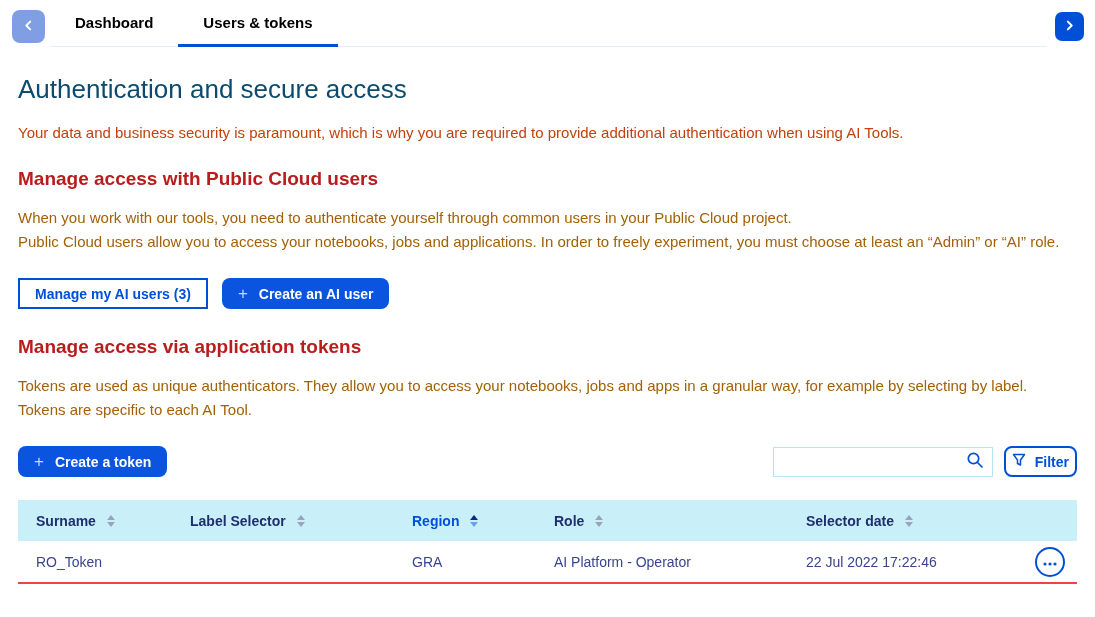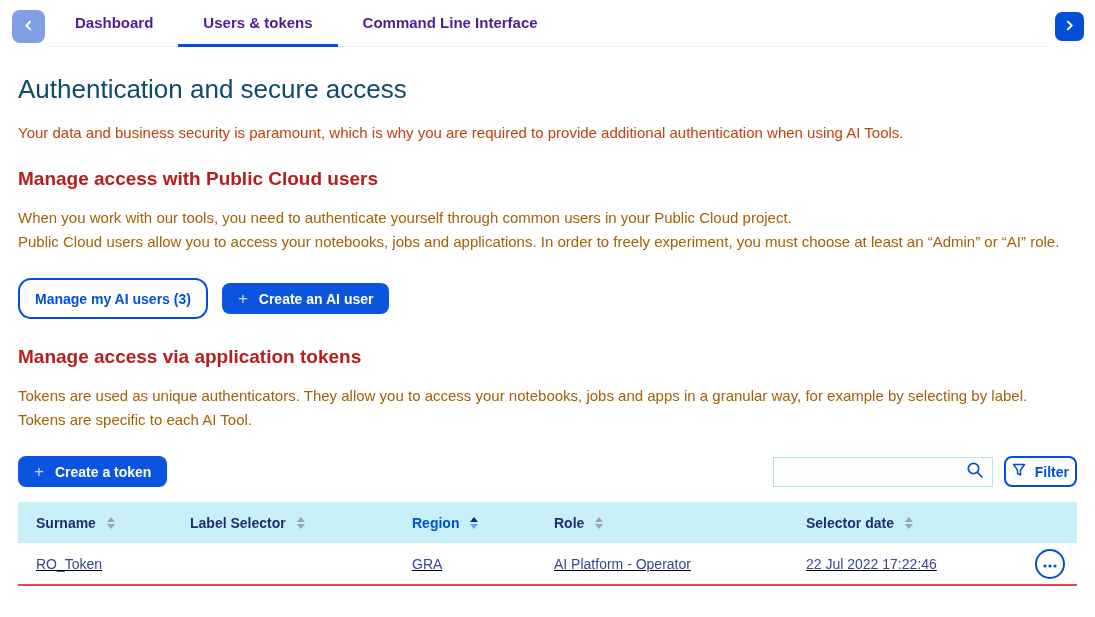--- a/index.html
+++ b/index.html
@@ -7,37 +7,37 @@
     font-family:"Liberation Sans", sans-serif; }
 
   
   .tabbar { position:relative; height:48px; display:flex; align-items:flex-start; }
   .back-btn { width:33px; height:33px; margin:10px 0 0 12px; border:none;
     background:#7f9ee3; border-radius:8px; display:flex; align-items:center;
     justify-content:center; cursor:pointer; flex:none; }
   .tabs { flex:1; display:flex; height:47px; margin:0 48px 0 5px;
     border-bottom:1px solid #e7eef7; }
   .tab { display:flex; align-items:center; padding:0 25px; height:47px;
-    color:#4c1d95; font-size:15px; font-weight:700; cursor:pointer;
+    color:#000000; font-size:15px; font-weight:700; cursor:pointer;
     border-bottom:3px solid transparent; white-space:nowrap; }
   .tab.active { border-bottom-color:#0050d7; }
   .next-btn { position:absolute; top:12px; right:11px; width:29px; height:29px;
     border:none; background:#0050d7; border-radius:7px; display:flex;
     align-items:center; justify-content:center; cursor:pointer; }
 
   
   .content { padding:0 18px; }
   h1 { margin-top:26px; font-size:26px; font-weight:500; color:#0c4a6e; }
   .intro { margin-top:19px; font-size:15px; color:#c2410c; }
   h2 { margin-top:27px; font-size:19px; font-weight:700; color:#b91c1c; }
   .para { margin-top:16px; font-size:15px; line-height:24px; color:#a16207; }
 
   .btn-row { margin-top:24px; display:flex; gap:14px; align-items:center; }
-  .btn-outline { display:inline-flex; align-items:center; height:41px;
-    padding:0 15px; background:#fff; border:2px solid #0050d7; border-radius:13px;
+  .btn-outline { display:inline-flex; align-items:center; height:31px;
+    padding:0 15px; background:#fff; border:2px solid #0050d7; border-radius:0;
     color:#0050d7; font-size:14px; font-weight:700; cursor:pointer;
     font-family:"Liberation Sans", sans-serif; }
   .btn-filled { display:inline-flex; align-items:center; gap:11px; height:31px;
     padding:0 16px; background:#0b54e0; border:none; border-radius:8px;
     color:#ffffff; font-size:14px; font-weight:700; cursor:pointer;
     font-family:"Liberation Sans", sans-serif; }
   .plus { color:#c9d6f8; font-size:17px; font-weight:400; line-height:1; }
 
   
   .toolbar { margin-top:24px; display:flex; align-items:center; }
@@ -45,21 +45,21 @@
   .search-box { width:220px; height:30px; border:1px solid #b5e3f0;
     display:flex; align-items:center; padding:0 8px 0 10px; background:#fff; }
   .search-box input { flex:1; border:none; outline:none; font-size:14px;
     color:#1d2c6b; font-family:"Liberation Sans", sans-serif; min-width:0; }
   .filter-btn { margin-left:11px; display:inline-flex; align-items:center;
     gap:9px; height:31px; padding:0 6px; background:#fff;
     border:2px solid #0050d7; border-radius:8px; color:#0050d7; font-size:14px;
     font-weight:700; cursor:pointer; font-family:"Liberation Sans", sans-serif; }
 
   
-  table { margin-top:15px; width:1059px; border-collapse:collapse; table-layout:fixed;text-decoration:underline; }
+  table { margin-top:23px; width:1059px; border-collapse:collapse; table-layout:fixed; }
   thead tr { background:#c9f0f8; height:41px; }
   th { text-align:left; padding-left:18px; font-size:14px; font-weight:700;
     color:#1f2e6e; white-space:nowrap; }
   th .hd { display:inline-flex; align-items:center; cursor:pointer; }
   th.sorted .hd { color:#0050d7;justify-content:flex-end; }
   tbody tr { height:42px; border-bottom:2px solid #ef4444; background:#fff; }
   td { padding-left:18px; font-size:14px; color:#39458c; white-space:nowrap; }
   .sort { display:inline-flex; flex-direction:column; gap:2px; margin-left:11px; }
   .tri-up { width:0; height:0; border-left:4px solid transparent;
     border-right:4px solid transparent; border-bottom:5px solid #9aa3bd; }
@@ -97,21 +97,20 @@
   <button class="back-btn">
     <span>
       <svg width="11" height="11" viewBox="0 0 10 10">
           <polyline points="6.5,1.5 3,5 6.5,8.5" fill="none" stroke="#ffffff" stroke-width="1.8" stroke-linecap="round" stroke-linejoin="round"></polyline>
         </svg>
     </span>
   </button>
   <div class="tabs">
     <div class="tab">Dashboard</div>
     <div class="tab active">Users &amp; tokens</div>
-    <div class="tab">Command Line Interface</div>
   </div>
   <button class="next-btn">
     <span>
       <svg width="11" height="11" viewBox="0 0 10 10">
           <polyline points="3.5,1.5 7,5 3.5,8.5" fill="none" stroke="#ffffff" stroke-width="1.8" stroke-linecap="round" stroke-linejoin="round"></polyline>
         </svg>
     </span>
   </button>
 </div>
 

